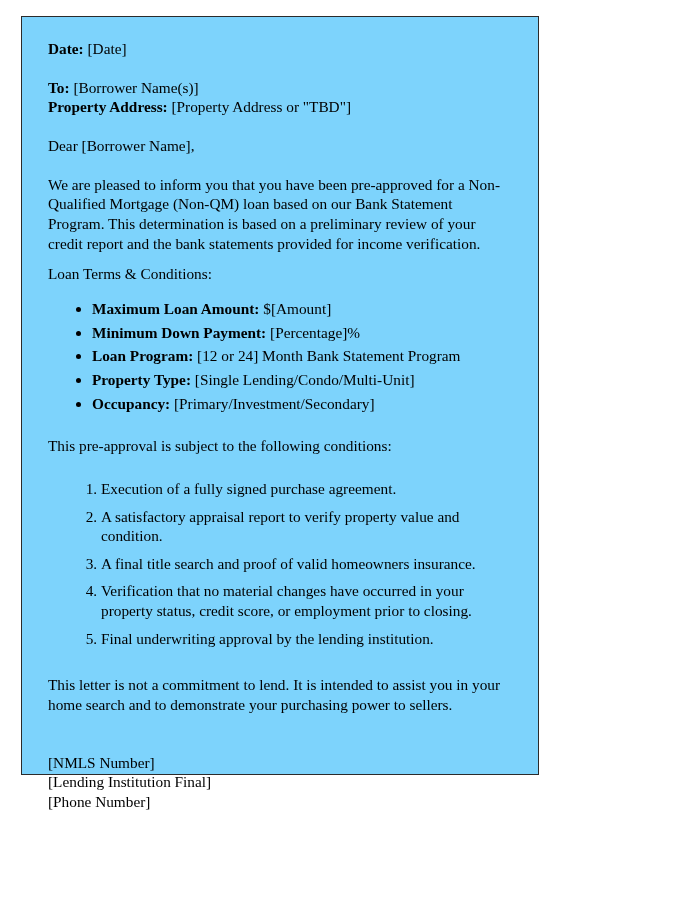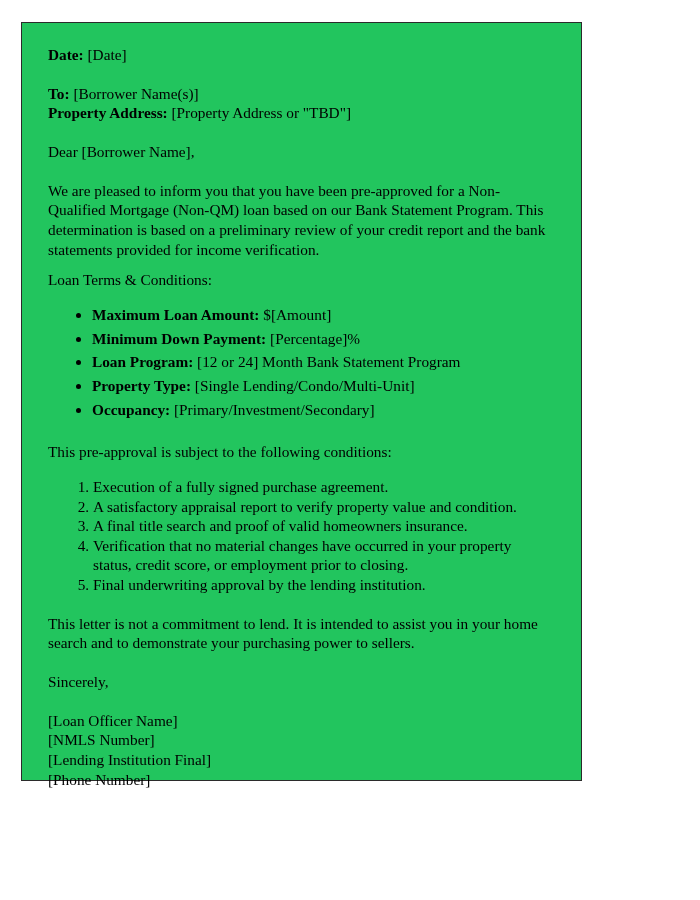--- a/index.html
+++ b/index.html
@@ -10,26 +10,26 @@
   body {
     width: 700px;
     height: 900px;
     font-family: "Liberation Serif", "DejaVu Serif", serif;
     color: #000000;
     overflow: hidden;
   }
   .page-frame {
     position: absolute;
     left: 21px;
-    top: 22px;
-    width: 561px;
+    top: 16px;
+    width: 518px;
     height: 759px;
     border: 1px solid #2b2b2b;
     box-sizing: border-box;
-    background: #22c55e;
+    background: #7dd3fc;
   }
   .doc-body {
     padding: 22px 28px 0 26px;
     font-size: 15.3px;
     line-height: 1.285;
   }
   .gap-lg { height: 19px; }
   .gap-md { height: 15px; }
   .gap-sm { height: 11px; }
   b, .bold { font-weight: bold; }
@@ -49,21 +49,21 @@
     padding: 0;
     line-height: 1.285;
   }
 
   ol.cond-list {
     margin: 0;
     padding-left: 45px;
     list-style-type: decimal;
   }
   ol.cond-list li {
-    margin: 0;
+    margin: 8px;
     padding: 0;
     line-height: 1.285;
   }
 
   .sig-line { margin: 0; }
 
   .heading {
     font-weight: normal;
     margin: 0;
   }
@@ -116,25 +116,23 @@
       <li>Verification that no material changes have occurred in your property status, credit score, or employment prior to closing.</li>
       <li>Final underwriting approval by the lending institution.</li>
     </ol>
 
     <div class="gap-lg"></div>
 
     <p class="para">This letter is not a commitment to lend. It is intended to assist you in your home search and to demonstrate your purchasing power to sellers.</p>
 
     <div class="gap-lg"></div>
 
-    <p class="para">Sincerely,</p>
 
     <div class="gap-lg"></div>
 
     <div>
-      <p class="sig-line">[Loan Officer Name]</p>
       <p class="sig-line">[NMLS Number]</p>
       <p class="sig-line">[Lending Institution Final]</p>
       <p class="sig-line">[Phone Number]</p>
     </div>
 
   </div>
 </div>
 
 </body></html>

